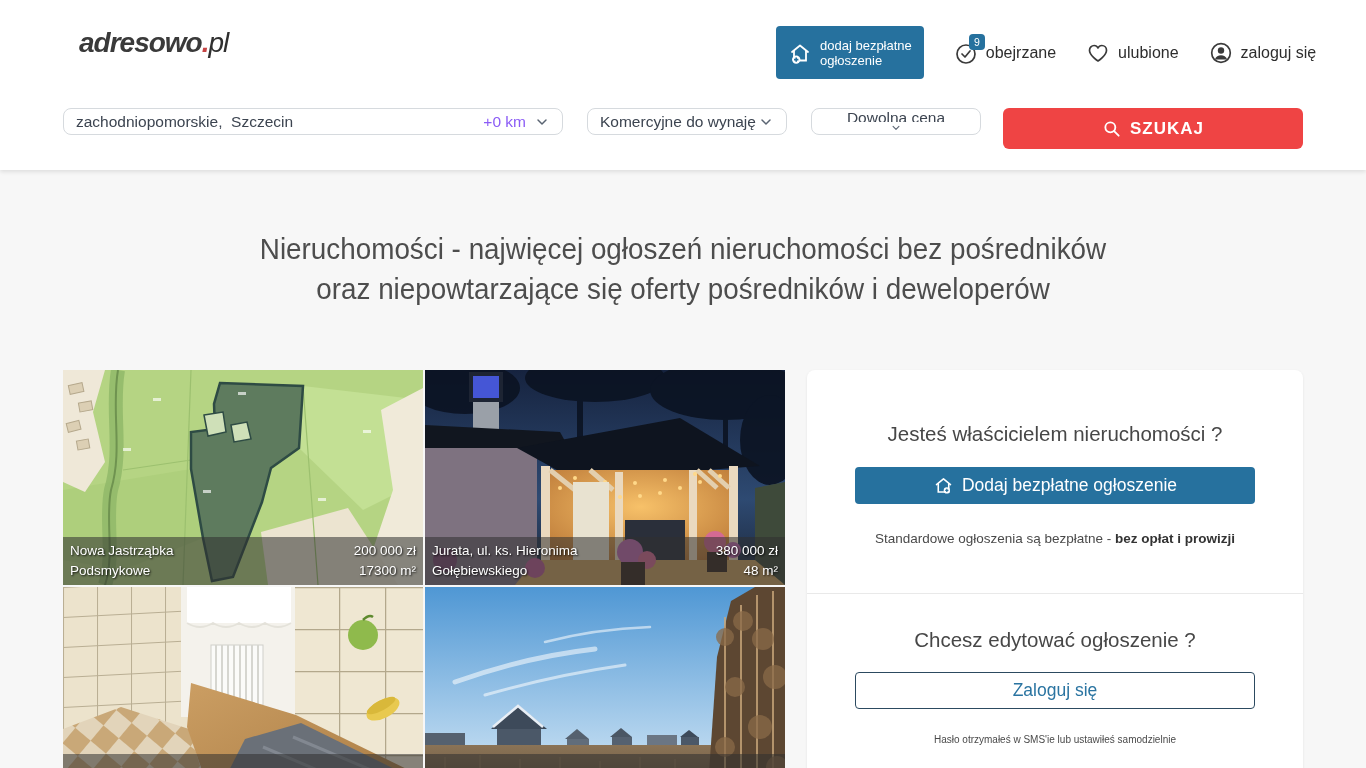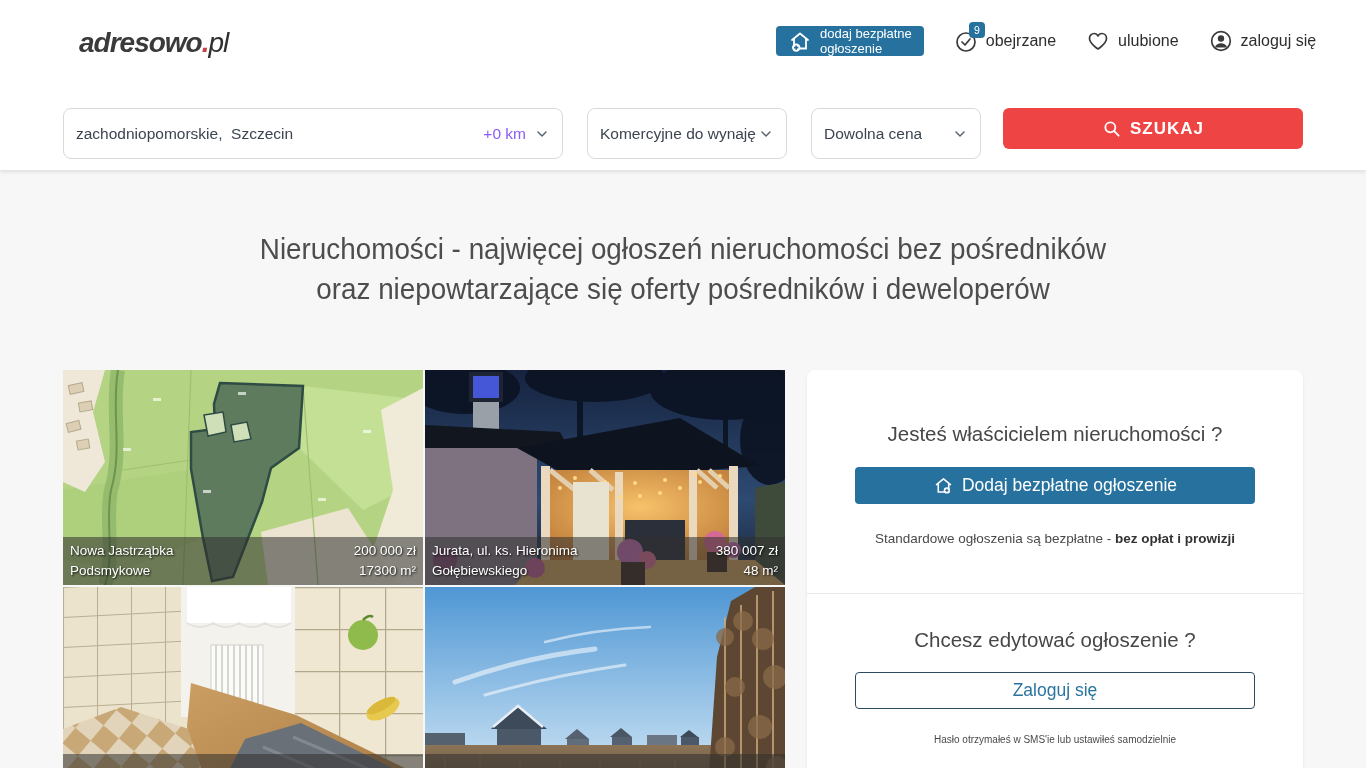--- a/index.html
+++ b/index.html
@@ -10,36 +10,36 @@
   
   .header { position:absolute; top:0; left:0; width:1366px; height:170px; background:#ffffff;
             box-shadow:0 2px 4px rgba(0,0,0,.10); }
   .logo { position:absolute; left:65px; top:27px; font-size:28px; font-style:italic; cursor:pointer; letter-spacing:-1px; }
   .logo .b1 { font-weight:bold; color:#3a3a3a;margin-left:14px; }
   .logo .dot { font-weight:bold; color:#c64444; }
   .logo .b2 { font-weight:normal; color:#2f2f2f; }
 
   .header-actions { position:absolute; left:776px; top:26px; display:flex; align-items:center; gap:30px; }
   .btn-add-top { display:flex; align-items:center; gap:8px; background:#26719e; border:none; border-radius:4px;
-                 color:#fff; font-size:13px; line-height:15px; padding:6px 12px; height:30px; text-align:left;
+                 color:#fff; font-size:13px; line-height:15px; padding:6px 12px; height:53px; text-align:left;
                  font-family:"Liberation Sans",sans-serif; cursor:pointer; }
   .hdr-item { display:flex; align-items:center; gap:8px; font-size:16px; color:#2d2d2d; cursor:pointer; }
   .icon-wrap { position:relative; width:24px; height:24px; }
   .badge { position:absolute; top:-7px; right:-7px; min-width:16px; height:16px; background:#26719e; color:#fff;
            font-size:10.5px; line-height:16px; text-align:center; border-radius:4px; padding:0 2px; }
 
   
   .search-row { position:absolute; top:108px; left:0; width:1366px; height:41px; }
-  .field { position:absolute; height:51px; background:#fff; border:1px solid #d6dade; border-radius:8px;
+  .field { position:absolute; height:27px; background:#fff; border:1px solid #d6dade; border-radius:8px;
            display:flex; align-items:center; font-size:15.5px; color:#3c4450; }
   .f-loc { left:63px; width:500px; padding:0 12px; }
   .f-loc input { border:none; outline:none; flex:1; font-size:15.5px; color:#3c4450; font-family:"Liberation Sans",sans-serif; background:transparent; }
   .f-radius { display:flex; align-items:center; gap:8px; cursor:pointer; color:#8b5cf6; white-space:nowrap; }
   .f-cat { left:587px; width:200px; padding:0 12px; justify-content:space-between; cursor:pointer; }
-  .f-price { left:811px; width:170px; padding:0 12px; justify-content:space-between; cursor:pointer; }
+  .f-price { left:811px; width:170px; padding:0 12px; justify-content:space-between; cursor:pointer;flex-direction:column; }
   .f-val { white-space:nowrap; overflow:hidden; }
   .btn-szukaj { position:absolute; left:1003px; width:300px; height:41px; background:#ef4444; border:none; border-radius:6px;
                 color:#fff; font-size:17px; font-weight:bold; letter-spacing:1px; display:flex; align-items:center;
                 justify-content:center; gap:8px; cursor:pointer; font-family:"Liberation Sans",sans-serif; }
 
   
   .hero { position:absolute; top:229px; left:0; width:1366px; text-align:center; color:#4d4d4d;
           font-size:29px; font-weight:400; line-height:40px; transform:scaleX(.96); }
 
   
@@ -276,21 +276,21 @@
             <circle cx="20" cy="190" r="12" fill="#7a4a72"></circle>
           <rect x="196" y="192" width="24" height="23" fill="#3a2a22"></rect>
             <rect x="282" y="182" width="20" height="20" fill="#3a2a22"></rect>
         </g>
       </svg>
       <div class="strip">
         <div class="name">
           <span>Jurata, ul. ks. Hieronima</span><br><span>Gołębiewskiego</span>
         </div>
         <div class="nums">
-          <span>380 007 zł</span><br><span>48 m²</span>
+          <span>380 000 zł</span><br><span>48 m²</span>
         </div>
       </div>
     </div>
 
     <div class="card">
       <svg class="photo" viewBox="0 0 360 215">
         <defs>
           <pattern id="kt1" width="34" height="30" patternUnits="userSpaceOnUse">
             <rect width="34" height="30" fill="#ece3cc"></rect>
             <path d="M0 0 H34 M0 0 V30" stroke="#b9ae93" stroke-width="2" fill="none"></path>

